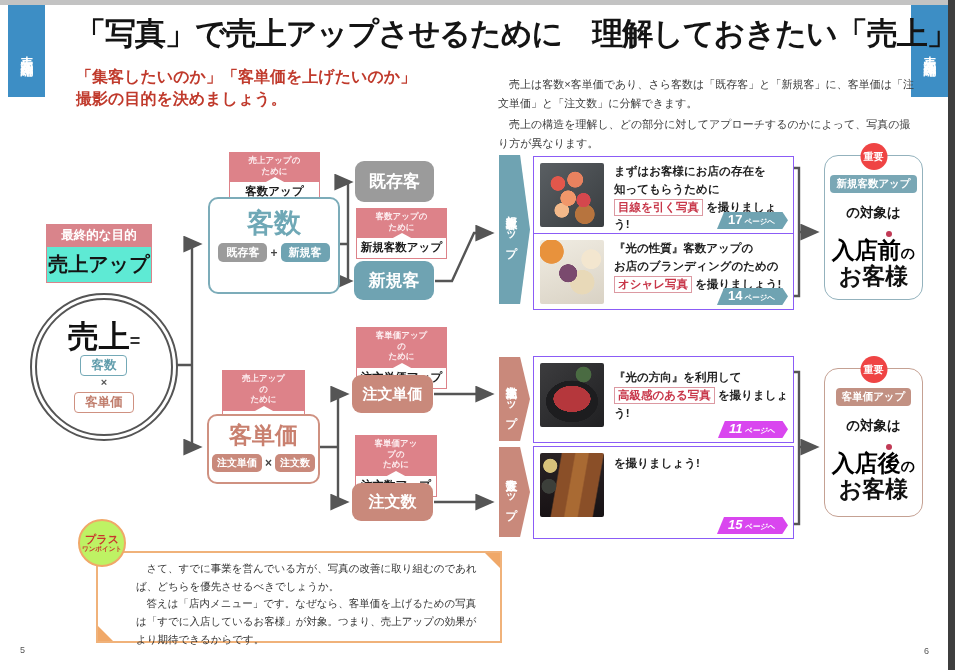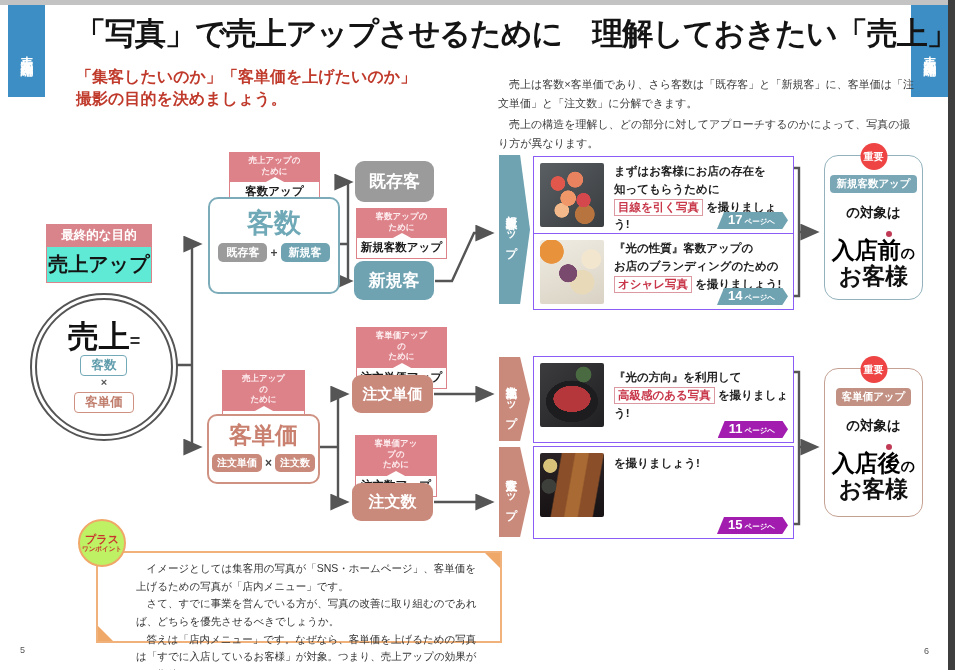--- a/index.html
+++ b/index.html
@@ -83,21 +83,21 @@
   .ban-c{left:499px;top:447px;width:31px;height:90px;background:#c9897b;}
 
   
   .card{position:absolute;left:533px;width:259px;background:#fff;border:1px solid #8b5cf6;
     display:flex;align-items:flex-start;}
   .photo{width:64px;height:64px;margin:6px;flex:none;border-radius:2px;}
   .card-text{flex:1;font-size:11.5px;font-weight:700;color:#222;line-height:1.55;padding:6px 4px 0 4px;}
   .boxed{display:inline-block;border:1px solid #dc99a2;color:#c8374a;padding:0 3px;line-height:1.3;}
   .page-tag{position:absolute;right:5px;bottom:4px;color:#fff;padding:1px 13px 2px 11px;
     clip-path:polygon(10% 0,92% 0,100% 50%,92% 100%,0 100%);display:flex;align-items:flex-end;gap:2px;}
-  .pt-teal{background:#6fa3b2;} .pt-salmon{background:#a21caf;}
+  .pt-teal{background:#6fa3b2;} .pt-salmon{background:#d946ef;font-style:italic;}
   .pt-num{font-size:13px;font-weight:800;line-height:1.1;}
   .pt-suf{font-size:7.5px;font-weight:700;}
 
   .photo-sashimi{background:
     radial-gradient(circle at 28% 32%,#e2574b 0 11%,transparent 12%),
     radial-gradient(circle at 55% 26%,#e8825f 0 13%,transparent 14%),
     radial-gradient(circle at 44% 55%,#f0976a 0 15%,transparent 16%),
     radial-gradient(circle at 68% 58%,#d4474d 0 12%,transparent 13%),
     radial-gradient(circle at 34% 74%,#f3b98a 0 11%,transparent 12%),
     radial-gradient(circle at 70% 80%,#b7743e 0 14%,transparent 15%),
@@ -360,21 +360,20 @@
   </div>
 
   <div class="plus-badge">
     <span class="pb1">プラス</span>
     <span class="pb2">ワンポイント</span>
   </div>
   <div class="plus-box">
     <div class="corner-tr"></div>
     <div class="corner-bl"></div>
     <div class="plus-text">
-      <p>イメージとしては集客用の写真が「SNS・ホームページ」、客単価を上げるための写真が「店内メニュー」です。</p>
       <p>さて、すでに事業を営んでいる方が、写真の改善に取り組むのであれば、どちらを優先させるべきでしょうか。</p>
       <p>答えは「店内メニュー」です。なぜなら、客単価を上げるための写真は「すでに入店しているお客様」が対象。つまり、売上アップの効果がより期待できるからです。</p>
     </div>
   </div>
 
   <div class="page-num pn-left">5</div>
   <div class="page-num pn-right">6</div>
 </div>
 
 </body></html>

